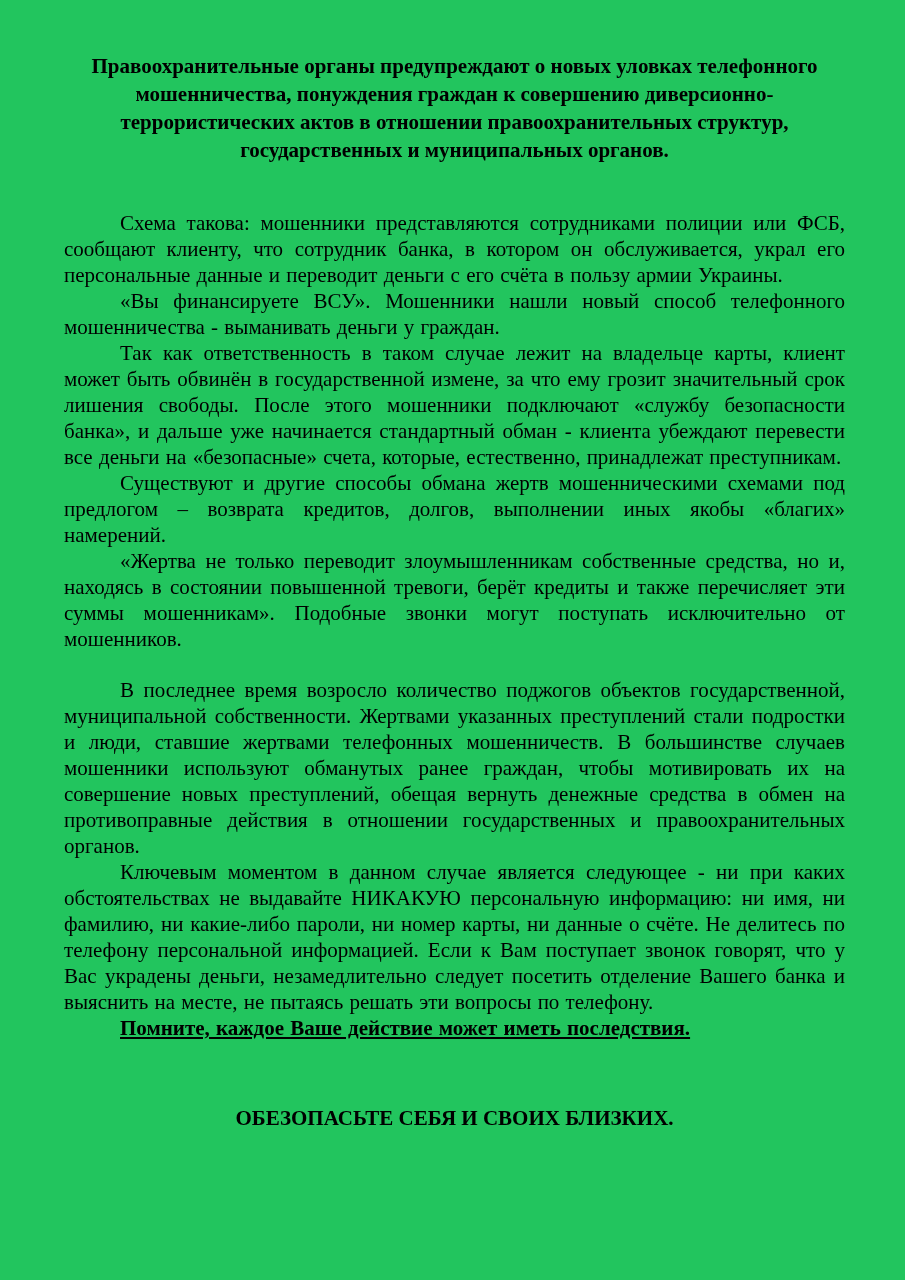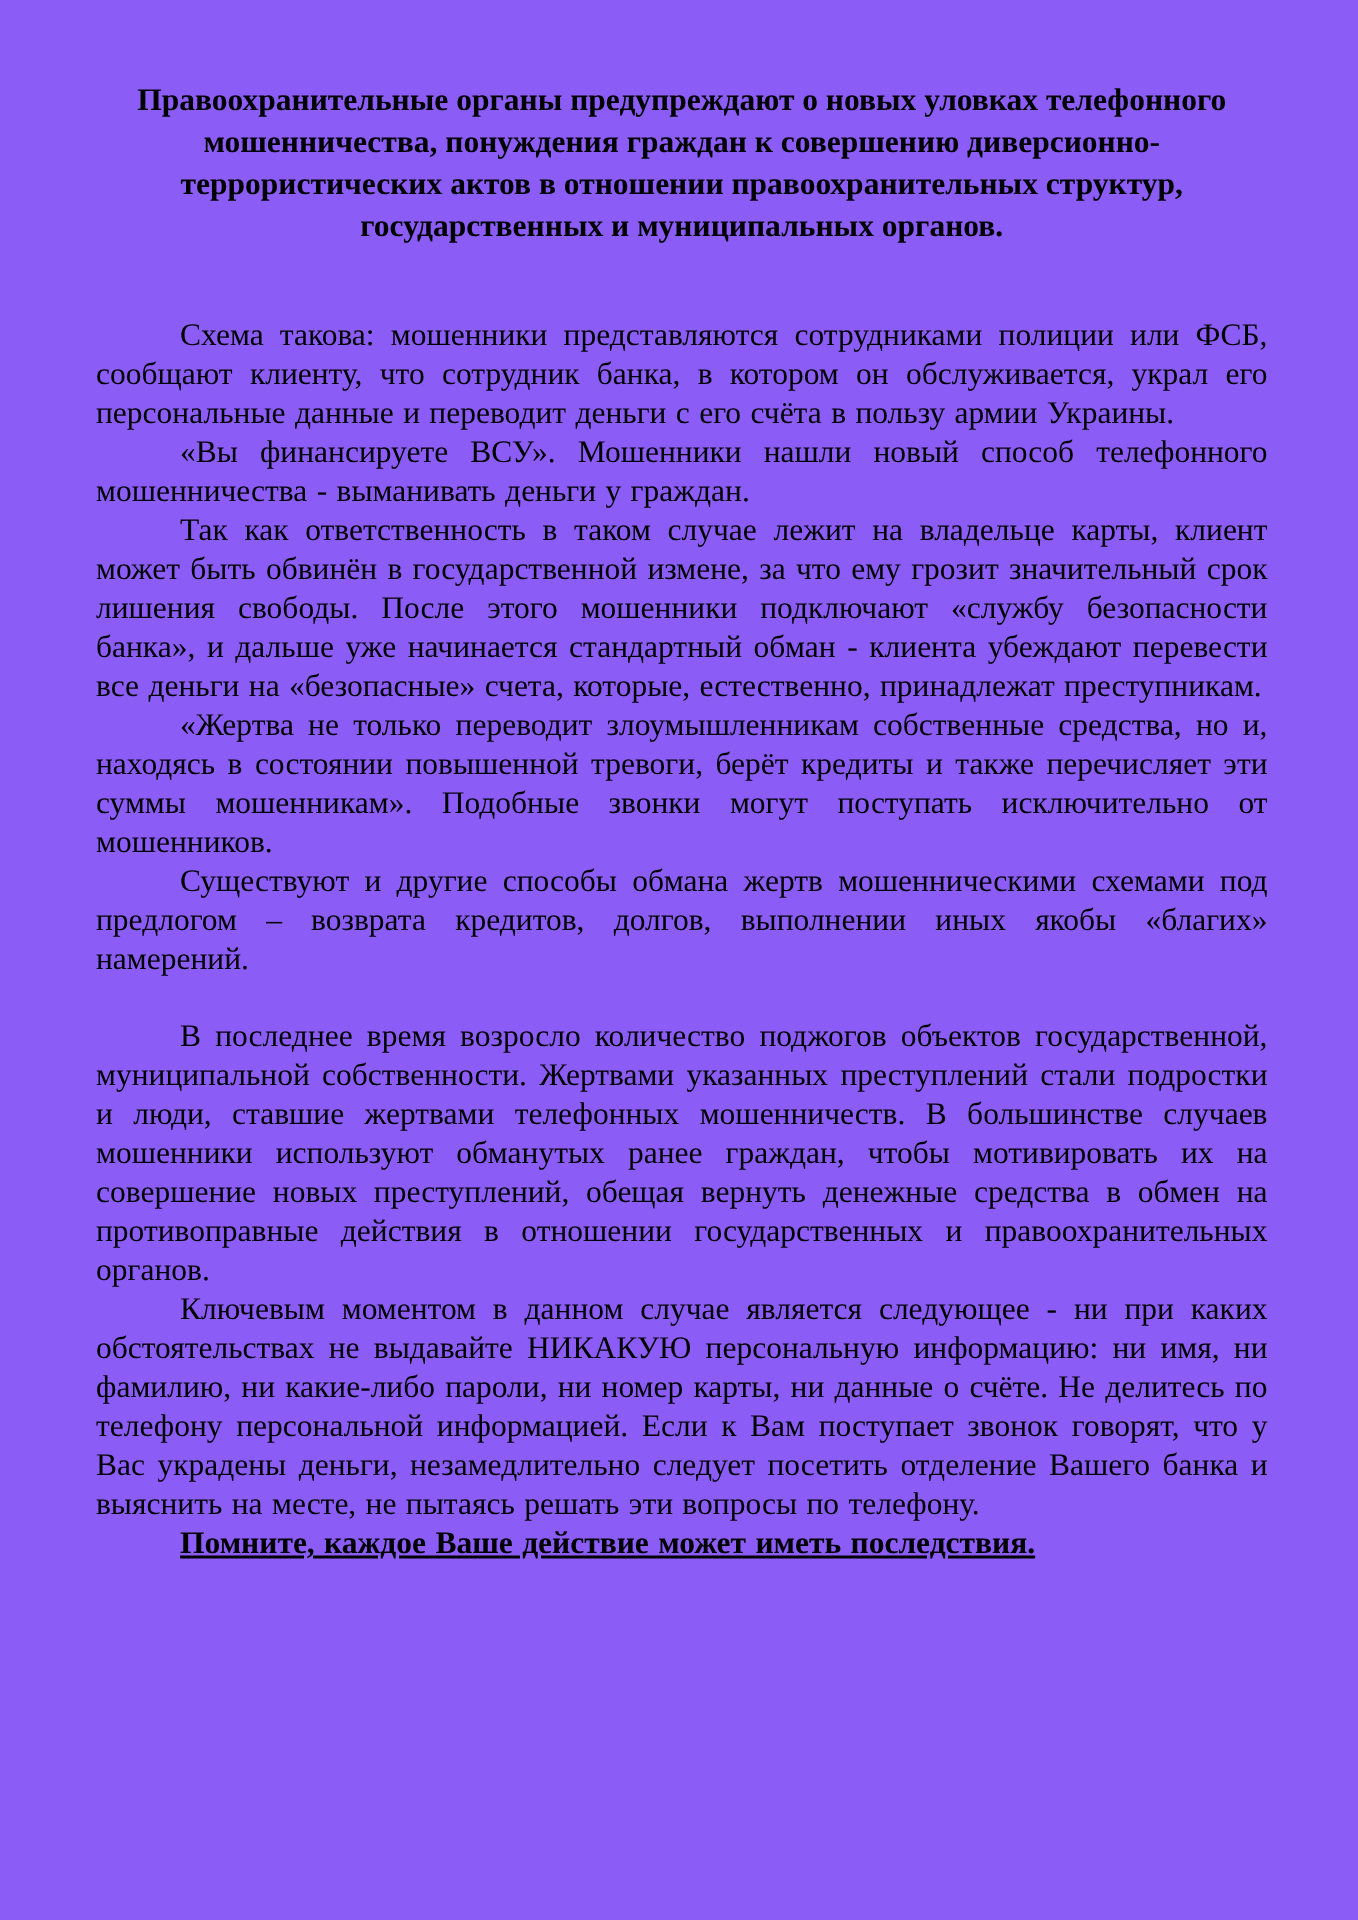--- a/index.html
+++ b/index.html
@@ -10,21 +10,21 @@
   body {
     width: 905px;
     height: 1280px;
     overflow: hidden;
   }
   .page {
     box-sizing: border-box;
     width: 905px;
     height: 1280px;
     padding: 52px 60px 0 64px;
-    background: #8b5cf6;
+    background: #22c55e;
     color: #000000;
     font-family: "Liberation Serif", "DejaVu Serif", serif;
   }
   .doc-title {
     font-size: 21px;
     line-height: 28px;
     font-weight: bold;
     text-align: center;
     margin: 0 6px 46px 6px;
   }
@@ -57,26 +57,27 @@
 <div class="page">
 
   <h1 class="doc-title">Правоохранительные органы предупреждают о новых уловках телефонного мошенничества, понуждения граждан к совершению диверсионно-террористических актов в отношении правоохранительных структур, государственных и муниципальных органов.</h1>
 
   <p class="para">Схема такова: мошенники представляются сотрудниками полиции или ФСБ, сообщают клиенту, что сотрудник банка, в котором он обслуживается, украл его персональные данные и переводит деньги с его счёта в пользу армии Украины.</p>
 
   <p class="para">«Вы финансируете ВСУ». Мошенники нашли новый способ телефонного мошенничества - выманивать деньги у граждан.</p>
 
   <p class="para">Так как ответственность в таком случае лежит на владельце карты, клиент может быть обвинён в государственной измене, за что ему грозит значительный срок лишения свободы. После этого мошенники подключают «службу безопасности банка», и дальше уже начинается стандартный обман - клиента убеждают перевести все деньги на «безопасные» счета, которые, естественно, принадлежат преступникам.</p>
 
+  <p class="para">Существуют и другие способы обмана жертв мошенническими схемами под предлогом – возврата кредитов, долгов, выполнении иных якобы «благих» намерений.</p>
+
   <p class="para">«Жертва не только переводит злоумышленникам собственные средства, но и, находясь в состоянии повышенной тревоги, берёт кредиты и также перечисляет эти суммы мошенникам». Подобные звонки могут поступать исключительно от мошенников.</p>
-
-  <p class="para">Существуют и другие способы обмана жертв мошенническими схемами под предлогом – возврата кредитов, долгов, выполнении иных якобы «благих» намерений.</p>
 
   <div class="block-gap"></div>
 
   <p class="para">В последнее время возросло количество поджогов объектов государственной, муниципальной собственности. Жертвами указанных преступлений стали подростки и люди, ставшие жертвами телефонных мошенничеств. В большинстве случаев мошенники используют обманутых ранее граждан, чтобы мотивировать их на совершение новых преступлений, обещая вернуть денежные средства в обмен на противоправные действия в отношении государственных и правоохранительных органов.</p>
 
   <p class="para">Ключевым моментом в данном случае является следующее - ни при каких обстоятельствах не выдавайте НИКАКУЮ персональную информацию: ни имя, ни фамилию, ни какие-либо пароли, ни номер карты, ни данные о счёте. Не делитесь по телефону персональной информацией. Если к Вам поступает звонок говорят, что у Вас украдены деньги, незамедлительно следует посетить отделение Вашего банка и выяснить на месте, не пытаясь решать эти вопросы по телефону.</p>
 
   <p class="para bold">Помните, каждое Ваше действие может иметь последствия.</p>
 
+  <p class="footer-slogan">ОБЕЗОПАСЬТЕ СЕБЯ И СВОИХ БЛИЗКИХ.</p>
 
 </div>
 
 </body></html>

